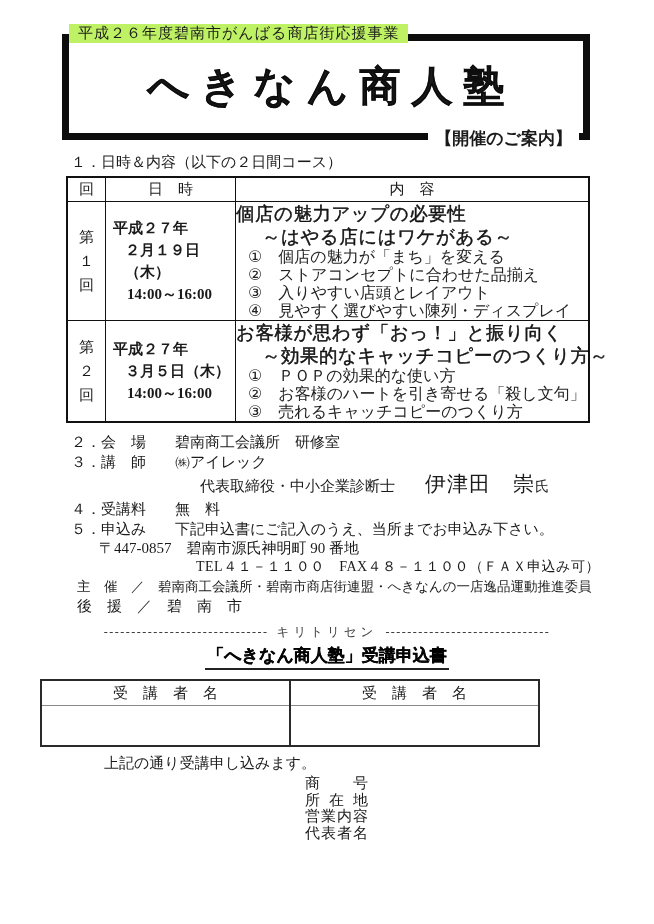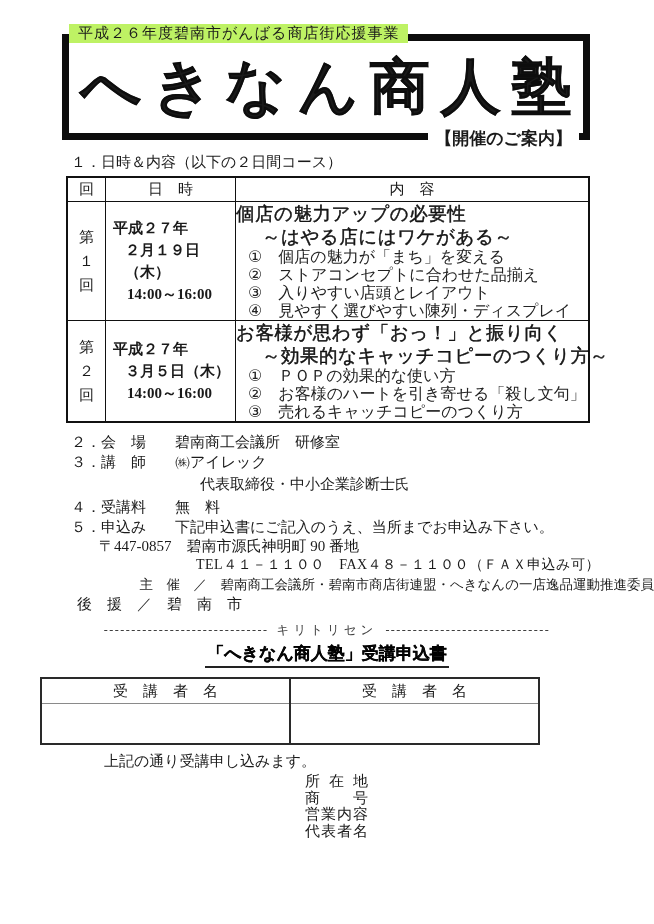--- a/index.html
+++ b/index.html
@@ -12,21 +12,21 @@
   .frame{
     position:relative;margin:34px 64px 0 62px;height:92px;
     border:7px solid #0d0d0d;
   }
   .frame-toplabel{
     position:absolute;top:-17px;left:0;background:#bef264;padding:0 9px;
     font-family:"Liberation Sans","DejaVu Sans",sans-serif;
     font-weight:400;font-size:15px;letter-spacing:1px;white-space:nowrap;
   }
   .frame-title{
-    text-align:center;line-height:90px;font-weight:900;font-size:60px;
+    text-align:center;line-height:90px;font-weight:900;font-size:41px;
     letter-spacing:11px;text-indent:11px;white-space:nowrap;
     font-family:"DejaVu Sans","Liberation Sans",sans-serif;
     -webkit-text-stroke:0.5px #0d0d0d;
   }
   .frame-badge{
     position:absolute;bottom:-17px;right:4px;background:#fff;padding:0 7px;
     font-family:"Liberation Sans","DejaVu Sans",sans-serif;
     font-weight:700;font-size:17px;white-space:nowrap;
   }
 
@@ -70,21 +70,21 @@
   
   .details{margin-top:9px;font-size:15px;}
   .detail-row{display:flex;padding-left:71px;line-height:20px;}
   .dlabel{width:104px;flex:none;}
   .lect-sub{display:flex;align-items:baseline;padding-left:200px;line-height:25px;}
   .lect-title{font-size:15px;}
   .lect-name{font-size:21px;margin-left:30px;letter-spacing:1px;}
   .lect-hon{font-size:14px;}
   .addr-line{padding-left:99px;line-height:18px;font-size:15px;}
   .tel-line{padding-left:196px;line-height:19px;font-size:14px;letter-spacing:0.5px;}
-  .org-line{padding-left:77px;line-height:20px;font-size:13.5px;margin-top:1px;white-space:nowrap;text-align:right;}
+  .org-line{padding-left:77px;line-height:20px;font-size:13.5px;margin-top:1px;white-space:nowrap;}
   .sup-line{padding-left:77px;line-height:19px;font-size:15px;}
 
   
   .cutline{
     margin-top:8px;display:flex;align-items:center;justify-content:center;
     white-space:nowrap;color:#333;
   }
   .cutline .dashes{font-size:12px;letter-spacing:1.5px;overflow:hidden;}
   .cutline .cutlabel{font-size:12.5px;letter-spacing:4px;margin:0 8px;color:#444;}
 
@@ -178,20 +178,21 @@
     <div class="detail-row">
       <span class="dlabel">２．会　場</span>
       <span>碧南商工会議所　研修室</span>
     </div>
     <div class="detail-row">
       <span class="dlabel">３．講　師</span>
       <span>㈱アイレック</span>
     </div>
     <div class="lect-sub">
       <span class="lect-title">代表取締役・中小企業診断士</span>
+      <span class="lect-name">伊津田　崇</span>
       <span class="lect-hon">氏</span>
     </div>
     <div class="detail-row">
       <span class="dlabel">４．受講料</span>
       <span>無　料</span>
     </div>
     <div class="detail-row">
       <span class="dlabel">５．申込み</span>
       <span>下記申込書にご記入のうえ、当所までお申込み下さい。</span>
     </div>
@@ -221,26 +222,26 @@
         <td></td>
         <td class="vsep"></td>
       </tr>
     </tbody>
   </table>
 
   <div class="statement">上記の通り受講申し込みます。</div>
 
   <div class="fields">
     <div class="f-row">
+      <span class="f-label">商号</span>
+    </div>
+    <div class="f-row">
       <span class="f-label">所在地</span>
     </div>
     <div class="f-row">
-      <span class="f-label">商号</span>
-    </div>
-    <div class="f-row">
       <span class="f-label">営業内容</span>
     </div>
     <div class="f-row">
       <span class="f-label">代表者名</span>
     </div>
   </div>
 
 </div>
 
 </body></html>

